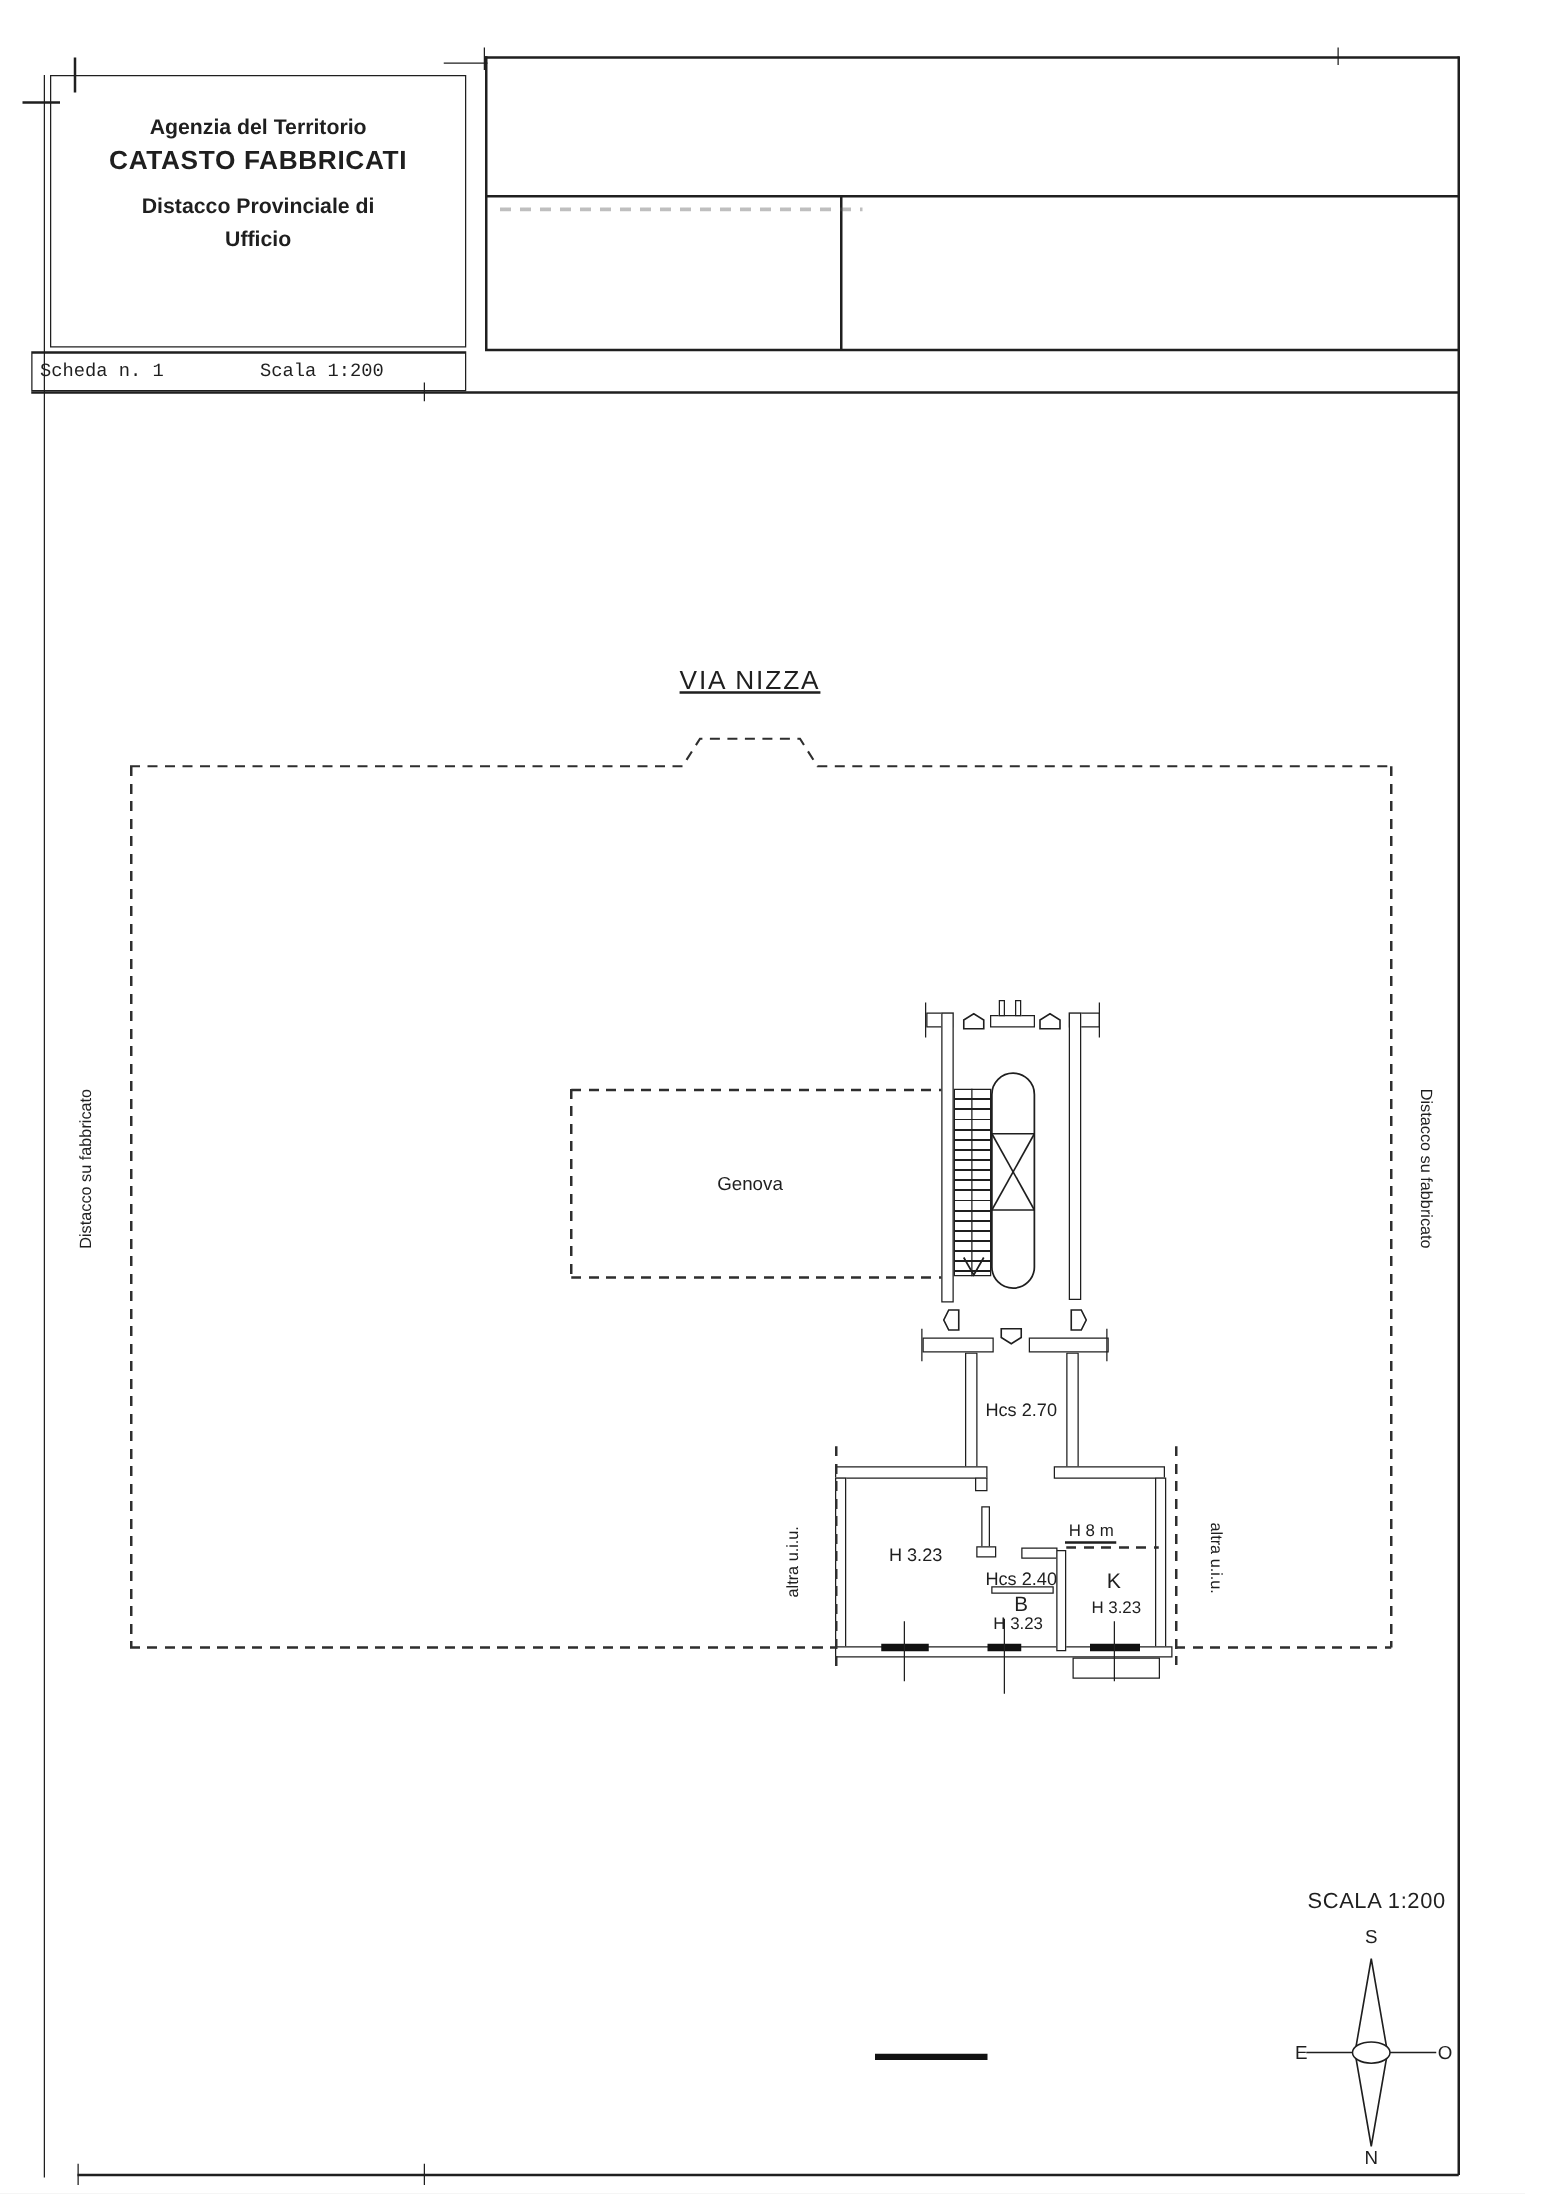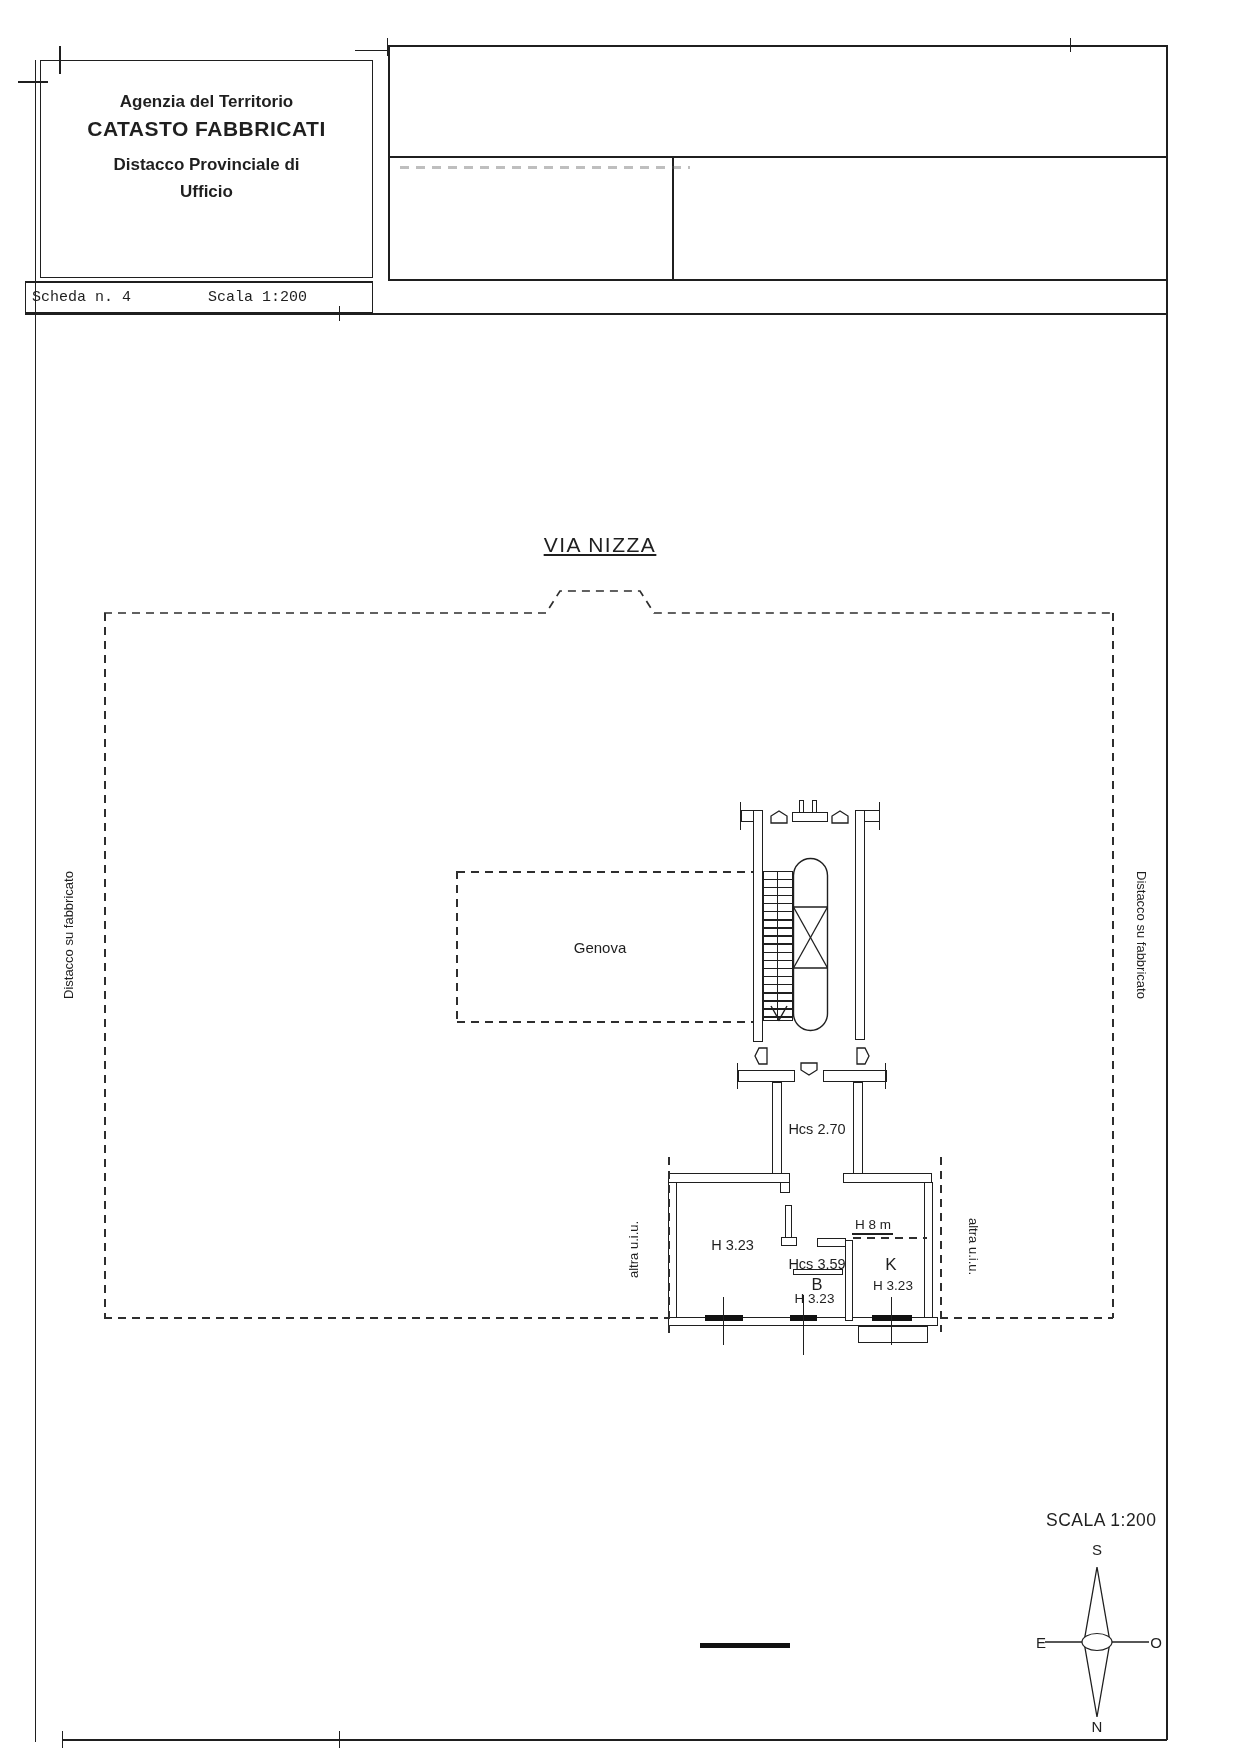--- a/index.html
+++ b/index.html
@@ -46,21 +46,21 @@
 
   <div class="abs" style="left:40px;top:60px;width:333px;height:218px;border:1.5px solid #1f1f1f;"></div>
   <div class="vl" style="left:59px;top:46px;height:28px;"></div>
   <div class="hl" style="left:18px;top:81px;width:30px;"></div>
   <div class="lbl bold" style="left:40px;top:92px;width:333px;font-size:17px;">Agenzia del Territorio</div>
   <div class="lbl bold" style="left:40px;top:117px;width:333px;font-size:21px;letter-spacing:.5px;">CATASTO FABBRICATI</div>
   <div class="lbl bold" style="left:40px;top:155px;width:333px;font-size:17px;">Distacco Provinciale di</div>
   <div class="lbl bold" style="left:40px;top:182px;width:333px;font-size:17px;">Ufficio</div>
 
   <div class="abs" style="left:25px;top:281px;width:348px;height:32px;border:1.5px solid #1f1f1f;border-top-width:2.5px;"></div>
-  <div class="lbl mono" style="left:32px;top:289px;font-size:15px;text-align:left;">Scheda n. 4</div>
+  <div class="lbl mono" style="left:32px;top:289px;font-size:15px;text-align:left;">Scheda n. 1</div>
   <div class="lbl mono" style="left:208px;top:289px;font-size:15px;text-align:left;">Scala 1:200</div>
 
   <div class="lbl" style="left:480px;top:533px;width:240px;font-size:21px;letter-spacing:1.5px;text-decoration:underline;">VIA NIZZA</div>
 
   <svg class="abs" style="left:104px;top:588px;" width="1012" height="28">
     <polyline points="0,25 442,25 456,3 536,3 550,25 1009,25" fill="none" stroke="#2e2e2e" stroke-width="1.7" stroke-dasharray="8 6"></polyline>
   </svg>
   <div class="dv" style="left:104px;top:613px;height:705px;"></div>
   <div class="dv" style="left:1112px;top:613px;height:705px;"></div>
   <div class="dh" style="left:104px;top:1317px;width:566px;"></div>
@@ -136,21 +136,21 @@
 
   <div class="wall" style="left:785px;top:1205px;width:7px;height:39px;"></div>
   <div class="wall" style="left:781px;top:1237px;width:16px;height:9px;"></div>
   <div class="wall" style="left:817px;top:1238px;width:29px;height:9px;"></div>
   <div class="wall" style="left:845px;top:1240px;width:8px;height:81px;"></div>
   <div class="wall" style="left:793px;top:1269px;width:50px;height:6px;"></div>
   <div class="dh" style="left:853px;top:1237px;width:74px;height:1.5px;"></div>
   <div class="hl" style="left:852px;top:1233px;width:41px;"></div>
 
   <div class="lbl" style="left:695px;top:1237px;width:75px;font-size:14.5px;">H 3.23</div>
-  <div class="lbl" style="left:780px;top:1256px;width:74px;font-size:14.5px;">Hcs 3.59</div>
+  <div class="lbl" style="left:780px;top:1256px;width:74px;font-size:14.5px;">Hcs 2.40</div>
   <div class="lbl" style="left:806px;top:1275px;width:22px;font-size:16.5px;">B</div>
   <div class="lbl" style="left:787px;top:1291px;width:55px;font-size:13.5px;">H 3.23</div>
   <div class="lbl" style="left:845px;top:1217px;width:56px;font-size:13.5px;">H 8 m</div>
   <div class="lbl" style="left:880px;top:1255px;width:22px;font-size:17px;">K</div>
   <div class="lbl" style="left:867px;top:1278px;width:52px;font-size:13.5px;">H 3.23</div>
 
   <div class="dv" style="left:668px;top:1157px;height:180px;"></div>
   <div class="dv" style="left:940px;top:1157px;height:175px;"></div>
 
   <div class="lbl vert-up" style="left:61px;top:846px;width:16px;height:178px;font-size:13px;">Distacco su fabbricato</div>

